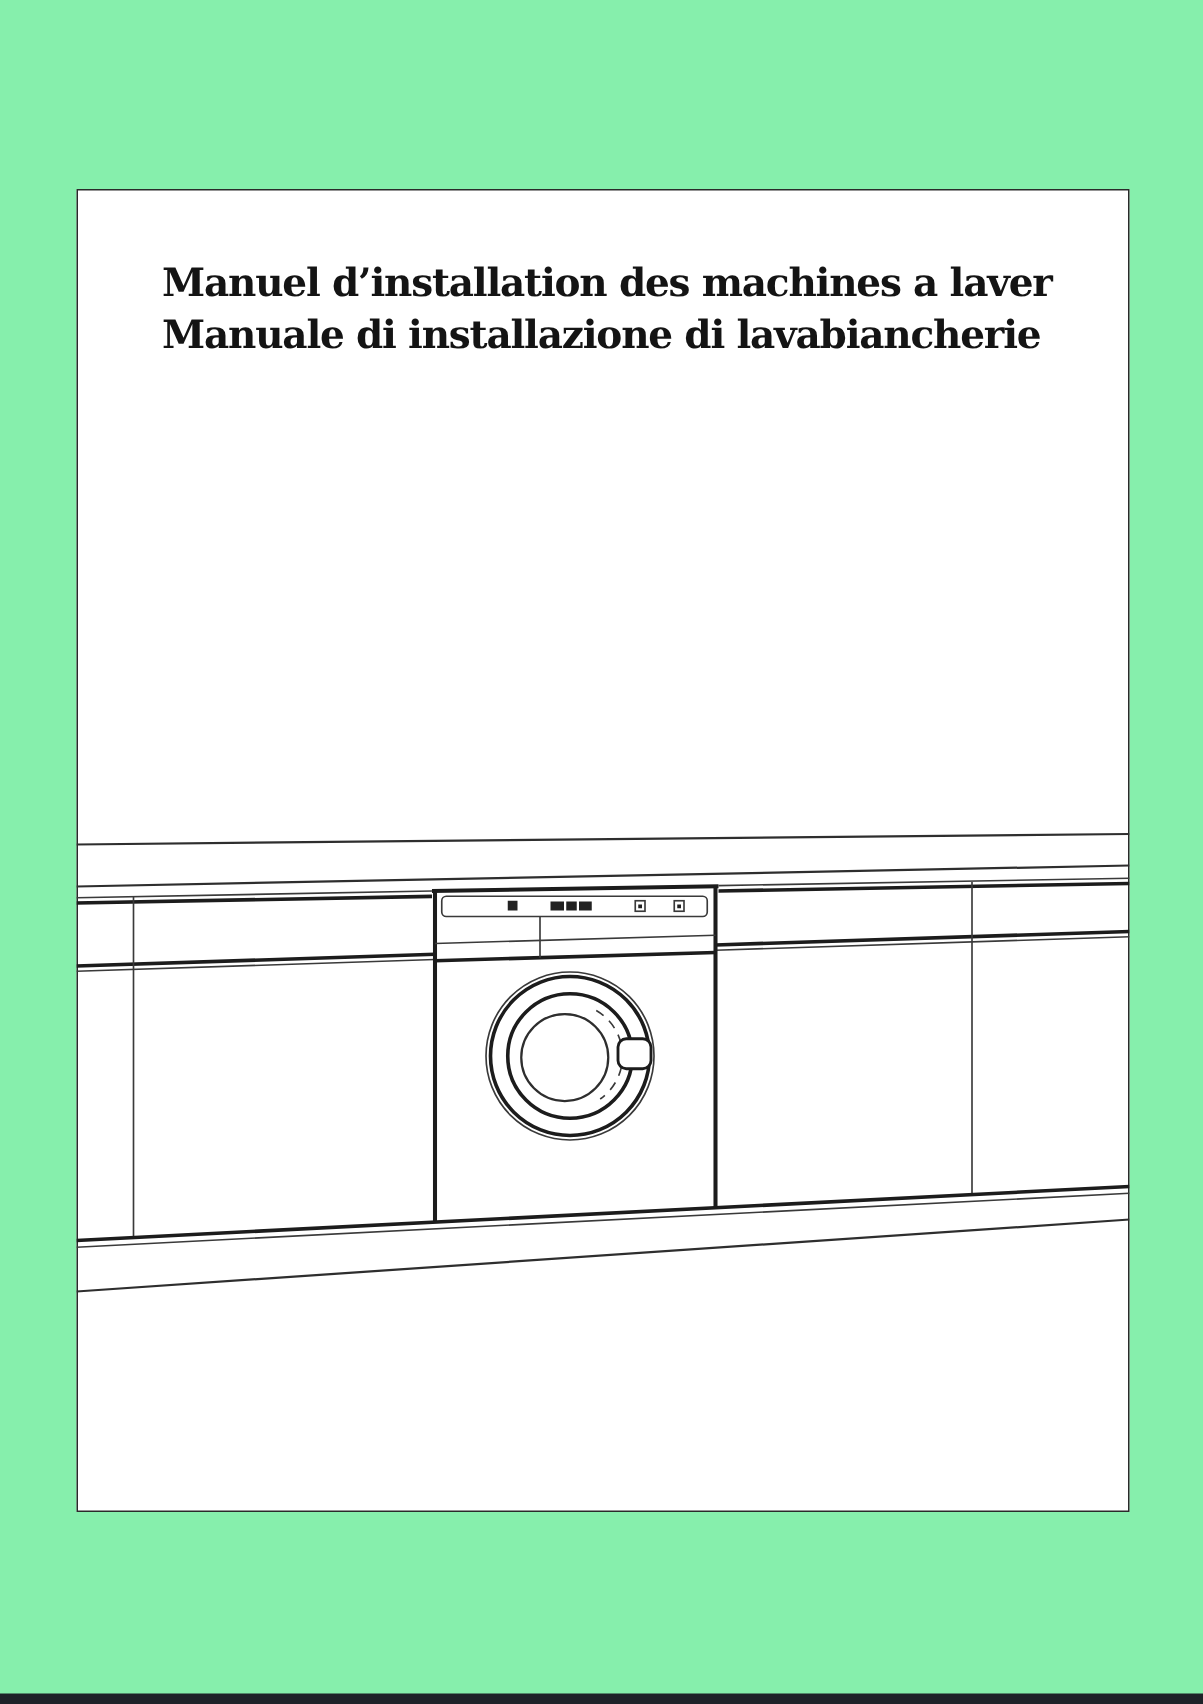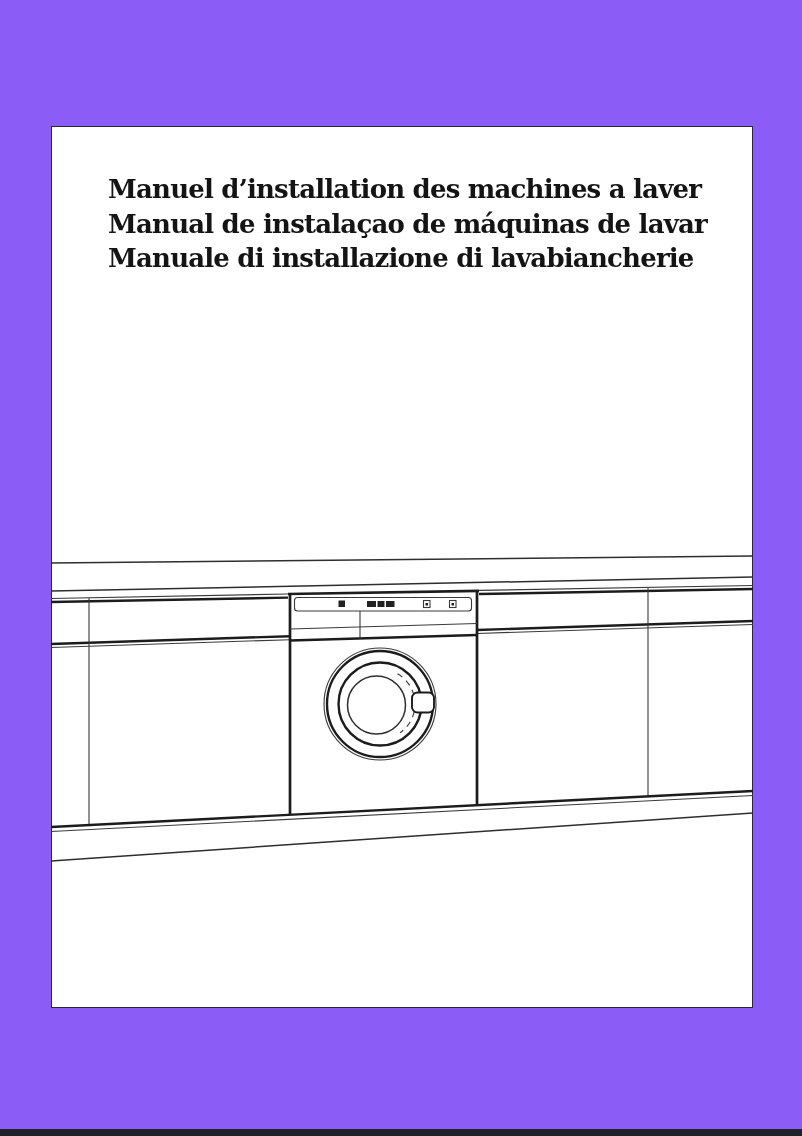--- a/index.html
+++ b/index.html
@@ -1,19 +1,19 @@
 <!DOCTYPE html>
 <html><head>
 <meta charset="utf-8">
 <style>
   html,body{margin:0;padding:0;}
   .page{
     position:relative;
     width:802px;height:1136px;
-    background:#8b5cf6;
+    background:#86efac;
     overflow:hidden;
     font-family:"DejaVu Serif","Liberation Serif",serif;
   }
   .frame{
     position:absolute;
     left:51px;top:126px;
     width:700px;height:880px;
     border:1.6px solid #2a2a2a;
     background:#ffffff;
   }
@@ -49,21 +49,20 @@
 </style>
 </head>
 <body>
 
 <div class="page">
 
   <div class="frame"></div>
 
   <div class="titles">
     <div class="title-line">Manuel d’installation des machines a laver</div>
-    <div class="title-line">Manual de instalaçao de máquinas de lavar</div>
     <div class="title-line">Manuale di installazione di lavabiancherie</div>
   </div>
 
   <svg class="illustration" viewBox="0 0 702 330" xmlns="http://www.w3.org/2000/svg">
 
     <g>
       <line class="med" x1="0" y1="18" x2="702" y2="11"></line>
       <line class="med" x1="0" y1="46" x2="702" y2="32"></line>
     </g>
 

